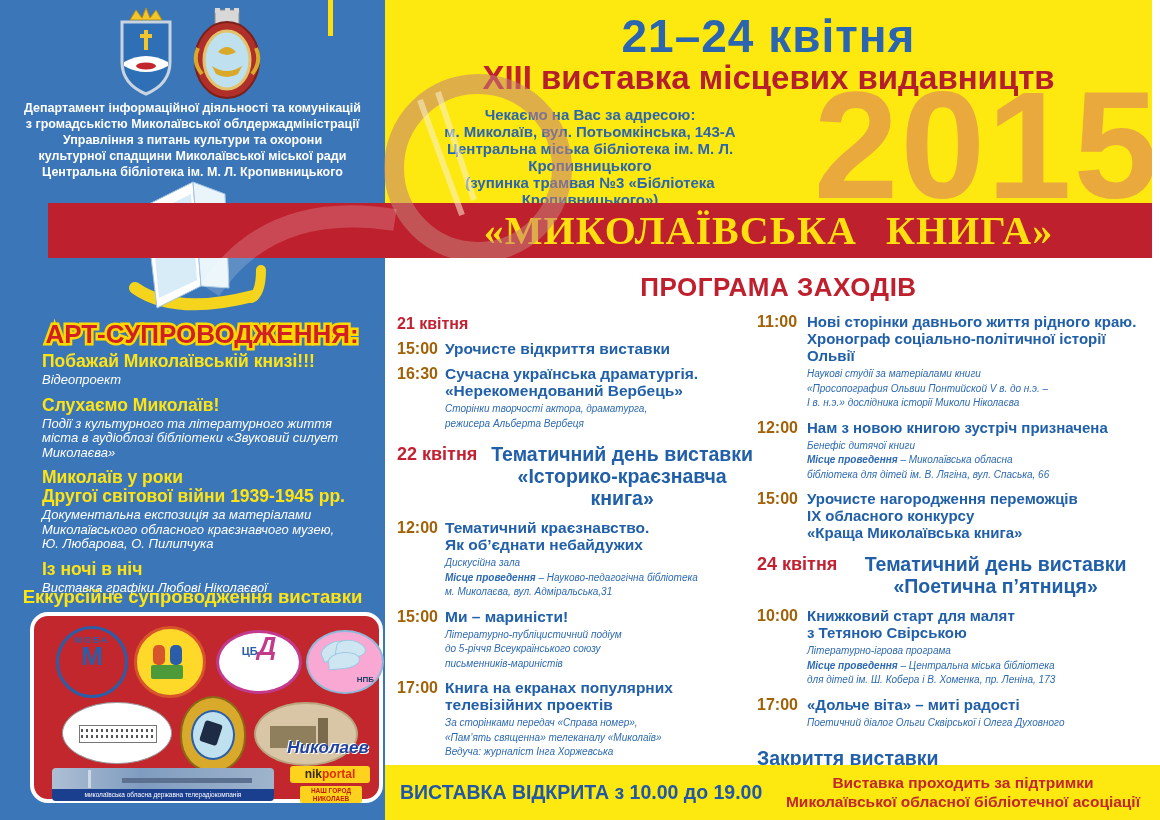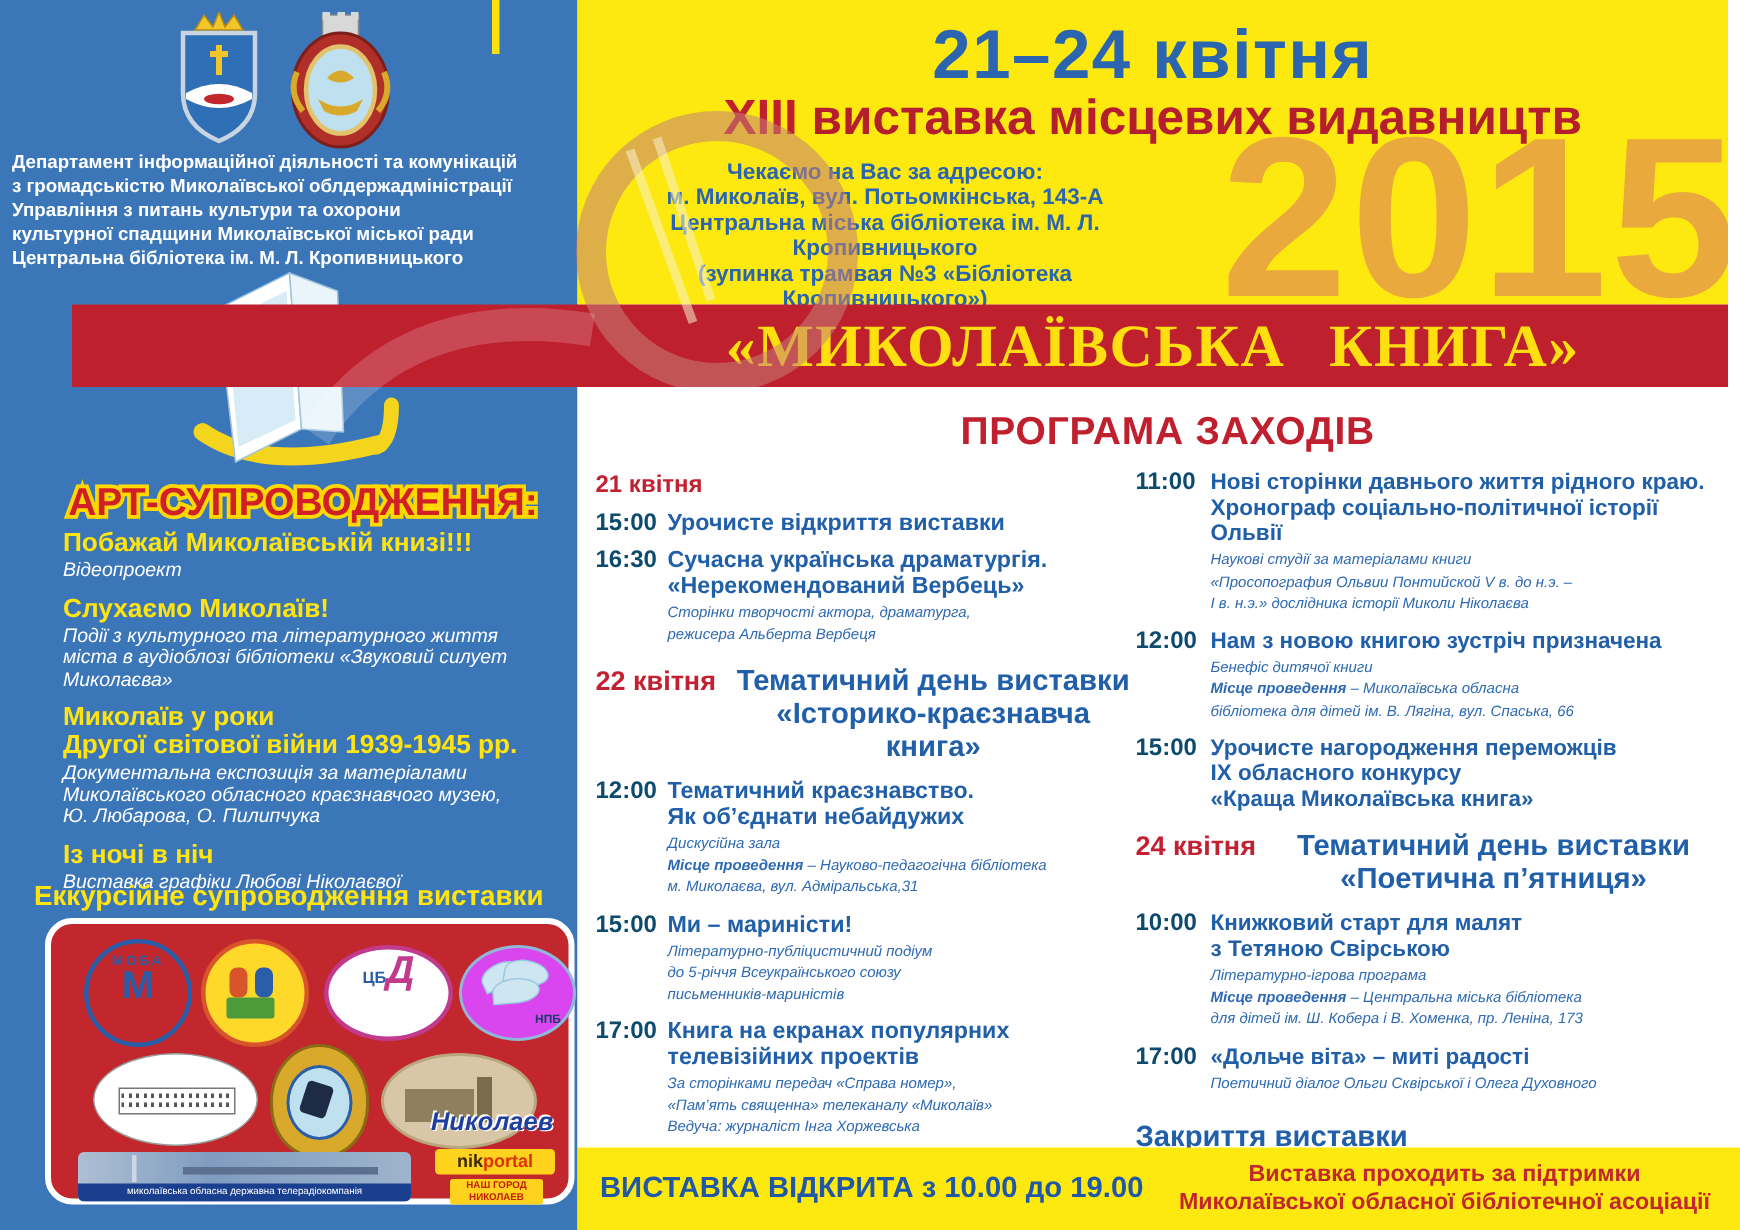--- a/index.html
+++ b/index.html
@@ -5,21 +5,21 @@
   html,body{margin:0;padding:0;background:#ffffff;}
   .poster{
     position:relative;width:1160px;height:820px;overflow:hidden;
     font-family:"Liberation Sans",sans-serif;background:#ffffff;
   }
   
   .left-col{position:absolute;left:0;top:0;width:385px;height:820px;background:#3b76b8;z-index:1;}
   .coat{position:absolute;top:8px;}
   .coat-left{left:112px;}
   .coat-right{left:188px;}
-  .org-block{position:absolute;left:8px;top:100px;width:369px;text-align:left;
+  .org-block{position:absolute;left:8px;top:100px;width:369px;text-align:center;
     color:#ffffff;font-weight:700;font-size:12.5px;line-height:16px;}
   .book-art{position:absolute;left:105px;top:168px;z-index:6;}
   .art-title-svg{position:absolute;left:30px;top:316px;}
   .art-items{position:absolute;left:42px;top:352px;width:335px;}
   .art-item{margin-bottom:8px;}
   .art-heading{color:#ffe412;font-weight:700;font-size:17.5px;line-height:19px;}
   .art-desc{color:#ffffff;font-style:italic;font-size:13px;line-height:14.5px;margin-top:2px;}
   .tour-note{position:absolute;left:0;top:586px;width:385px;text-align:center;
     color:#ffe412;font-weight:700;font-size:18.5px;}
   
@@ -31,21 +31,21 @@
     color:#2b5ea8;text-align:center;font-weight:700;}
   .moba .arc{font-size:9px;letter-spacing:2px;margin-top:6px;}
   .moba .m{font-size:26px;line-height:22px;}
   .kids{left:100px;top:10px;width:66px;height:66px;background:#ffd92a;border:3px solid #d8542a;}
   .kids .book-stack{position:absolute;left:14px;top:36px;width:32px;height:14px;background:#4d9a3a;border-radius:2px;}
   .kids .kid1{position:absolute;left:16px;top:16px;width:12px;height:20px;background:#d8542a;border-radius:5px;}
   .kids .kid2{position:absolute;left:33px;top:16px;width:12px;height:20px;background:#2b5ea8;border-radius:5px;}
   .cbd{left:182px;top:14px;width:80px;height:58px;border-radius:50%;background:#ffffff;border:3px solid #c23a8c;
     color:#2b5ea8;font-weight:700;font-size:11px;text-align:center;}
   .cbd .swirl{color:#c23a8c;font-size:26px;line-height:26px;font-weight:700;font-style:italic;}
-  .npb{left:272px;top:14px;width:74px;height:60px;border-radius:50%;background:#d946ef;border:2px solid #8fb8d8;
+  .npb{left:272px;top:14px;width:74px;height:60px;border-radius:50%;background:#f9a8d4;border:2px solid #8fb8d8;
     overflow:hidden;}
   .npb .petal{position:absolute;background:#cde6f2;border:1px solid #9cc8e0;border-radius:50% 50% 50% 0;}
   .npb .p1{left:12px;top:10px;width:26px;height:14px;transform:rotate(-25deg);}
   .npb .p2{left:28px;top:8px;width:28px;height:15px;transform:rotate(10deg);}
   .npb .p3{left:20px;top:20px;width:30px;height:15px;transform:rotate(-5deg);}
   .npb .lbl{position:absolute;right:8px;bottom:8px;color:#1d3b66;font-size:8px;font-weight:700;}
   .museum{left:28px;top:86px;width:108px;height:60px;border-radius:50%;background:#ffffff;border:1px solid #999;}
   .museum .bld{position:absolute;left:16px;top:22px;width:76px;height:16px;border:1px solid #777;}
   .museum .dots{position:absolute;left:18px;width:72px;height:3px;
     background:repeating-linear-gradient(90deg,#555 0 2px,transparent 2px 5px);}
@@ -91,21 +91,21 @@
   .right-strip{position:absolute;left:1152px;top:0;width:8px;height:258px;background:#ffffff;z-index:30;}
   
   .program{position:absolute;left:385px;top:258px;width:775px;height:507px;background:#ffffff;z-index:10;}
   .program-title{margin:14px auto 10px;text-align:center;color:#c01f2e;font-weight:700;
     font-size:26px;letter-spacing:0.5px;padding-left:12px;}
   .columns{display:flex;padding:0 8px 0 12px;}
   .col{display:flex;flex-direction:column;}
   .lcol{width:360px;} .rcol{width:387px;}
   .entry{display:flex;align-items:flex-start;margin-bottom:8px;}
   .entry.day{margin:2px 0 8px;}
-  .entry .time{flex:0 0 48px;color:#0c4a6e;font-weight:700;font-size:16px;line-height:17px;}
+  .entry .time{flex:0 0 48px;color:#a16207;font-weight:700;font-size:16px;line-height:17px;}
   .rcol .entry .time{flex-basis:50px;}
   .entry .body{flex:1;}
   .etitle{color:#2160a9;font-weight:700;font-size:15.5px;line-height:17px;}
   .rcol .etitle{font-size:15px;}
   .edesc{color:#2e6ab1;font-style:italic;font-size:10px;line-height:14.5px;margin-top:3px;}
   .edesc b{font-style:italic;}
   .date{color:#c32031;font-weight:700;font-size:16px;line-height:17px;}
   .entry.day-event{margin:4px 0 10px;}
   .entry.day-event .date{font-size:18px;line-height:22px;margin-right:10px;}
   .entry.day-event .etitle{font-size:19.5px;line-height:22px;text-align:center;}

